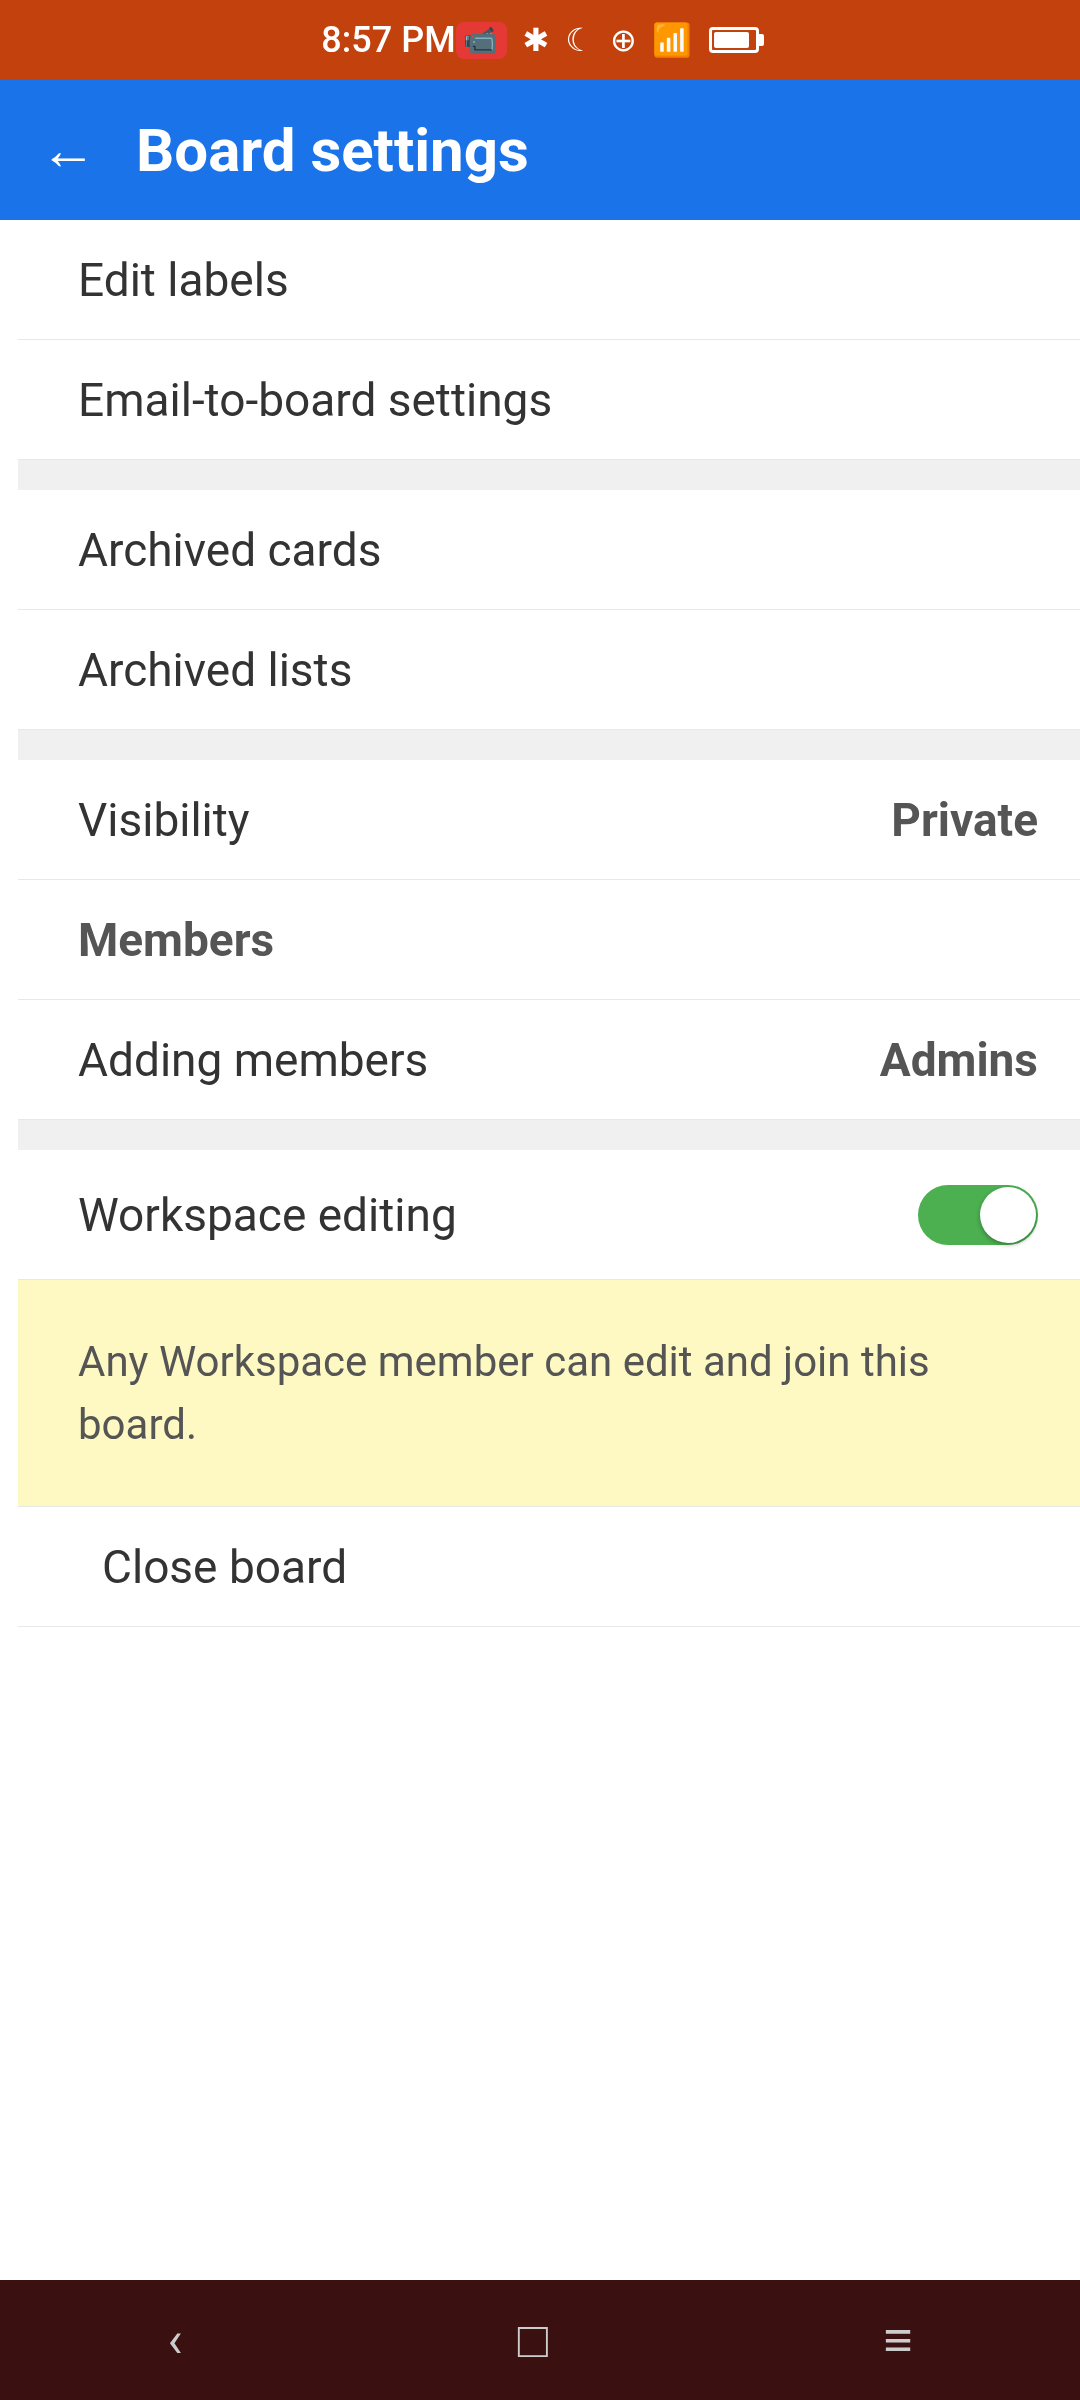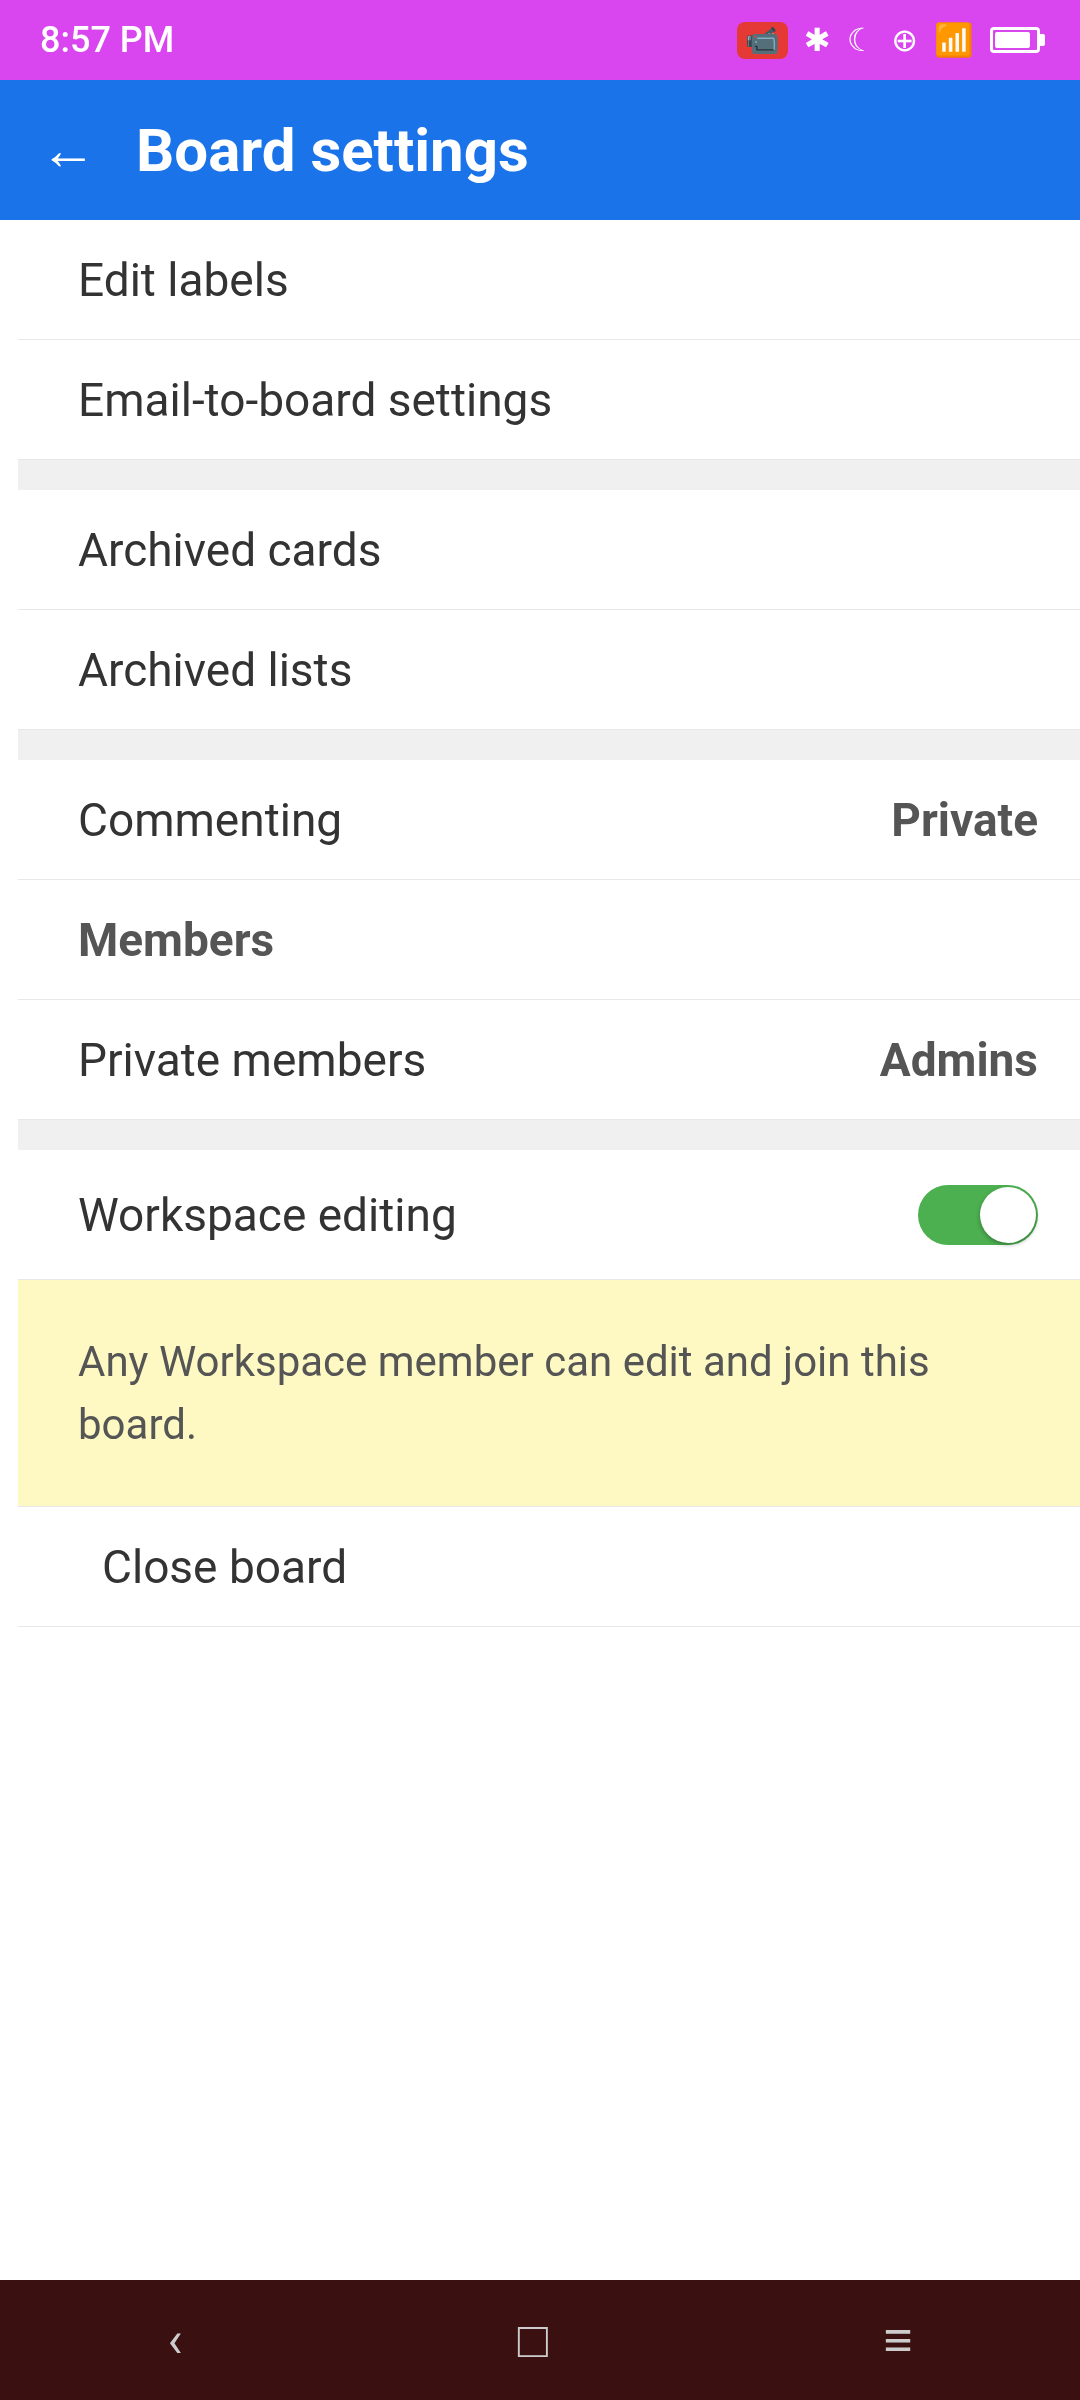--- a/index.html
+++ b/index.html
@@ -15,24 +15,24 @@
       background: #ffffff;
       font-family: 'Roboto', Arial, sans-serif;
       overflow: hidden;
       position: relative;
     }
 
     
     .status-bar {
       width: 100%;
       height: 80px;
-      background: #d946ef;
-      display: flex;
-      align-items: center;
-      justify-content: space-between;
+      background: #c2410c;
+      display: flex;
+      align-items: center;
+      justify-content: center;
       padding: 0 40px;
     }
 
     .status-bar-left {
       color: white;
       font-size: 36px;
       font-weight: 500;
     }
 
     .status-bar-right {
@@ -285,28 +285,28 @@
   <div class="menu-item">
     <span class="menu-item-label">Archived cards</span>
   </div>
   <div class="menu-item">
     <span class="menu-item-label">Archived lists</span>
   </div>
 
   <div class="section-divider"></div>
 
   <div class="menu-item">
-    <span class="menu-item-label">Commenting</span>
+    <span class="menu-item-label">Visibility</span>
     <span class="menu-item-value">Private</span>
   </div>
   <div class="menu-item">
     <span class="menu-item-value">Members</span>
   </div>
   <div class="menu-item">
-    <span class="menu-item-label">Private members</span>
+    <span class="menu-item-label">Adding members</span>
     <span class="menu-item-value">Admins</span>
   </div>
 
   <div class="section-divider"></div>
 
   <div class="toggle-item">
     <span class="toggle-label">Workspace editing</span>
     <div class="toggle-switch">
       <div class="toggle-knob"></div>
     </div>

